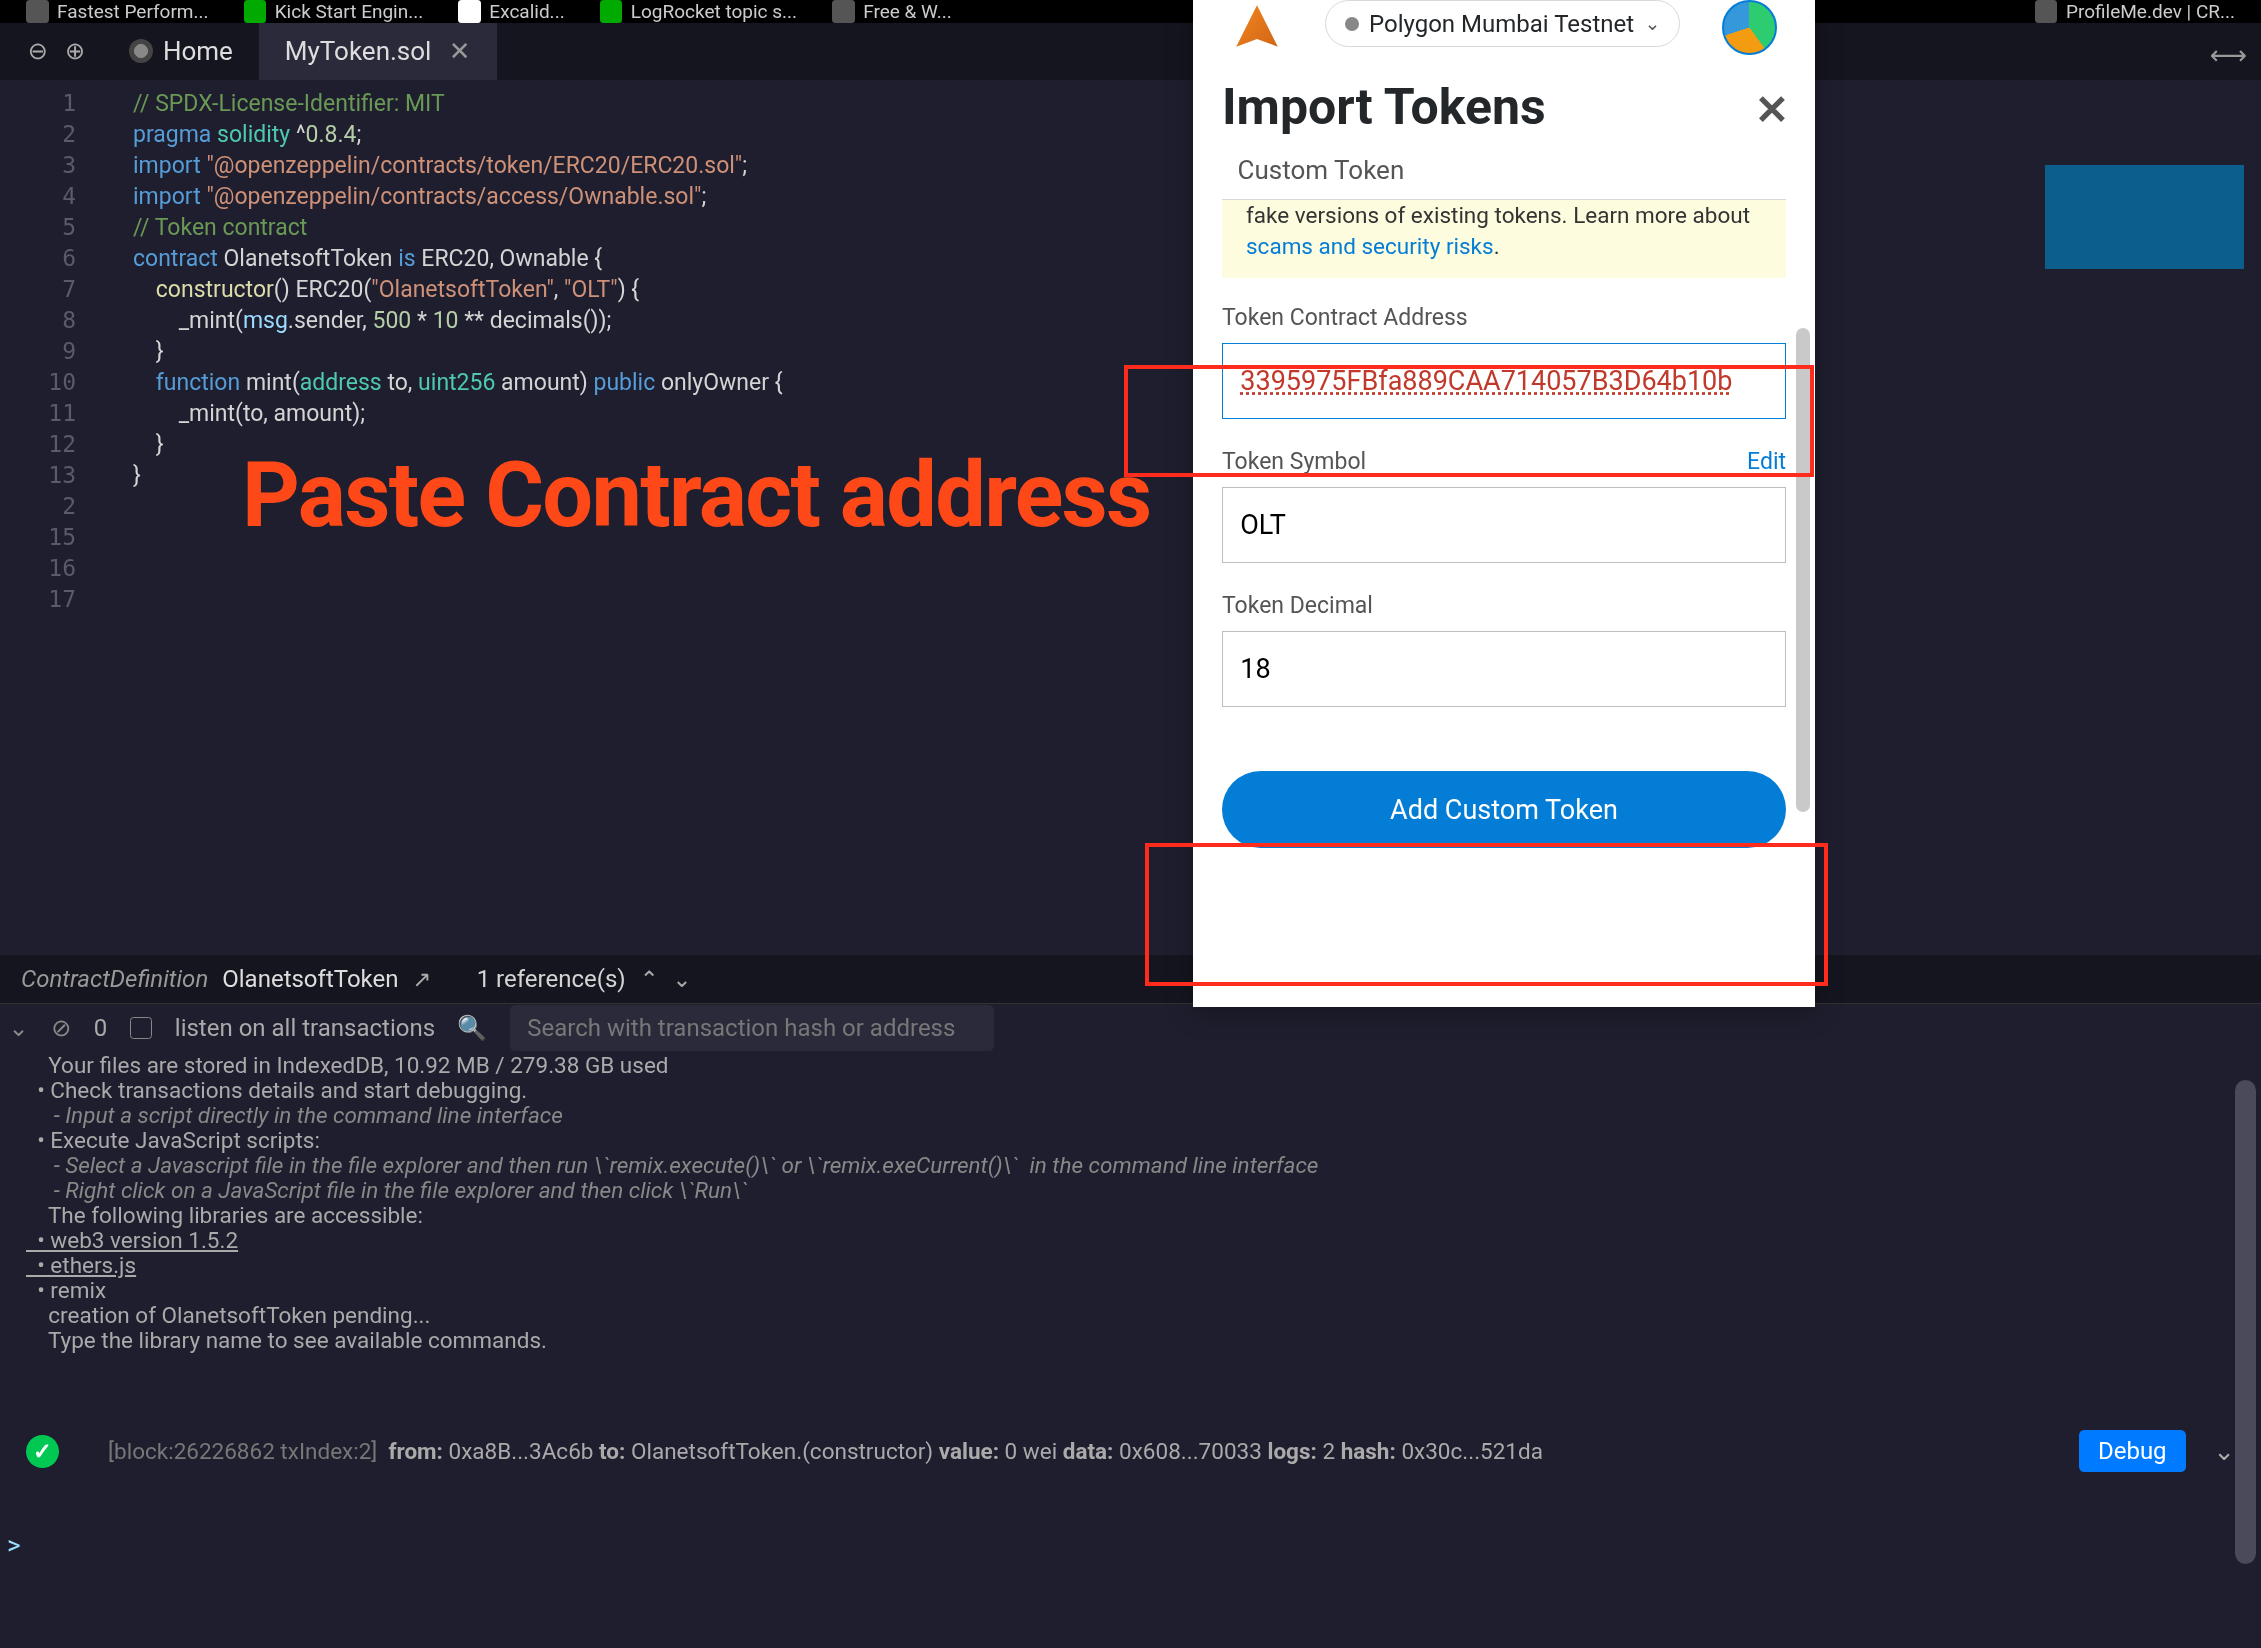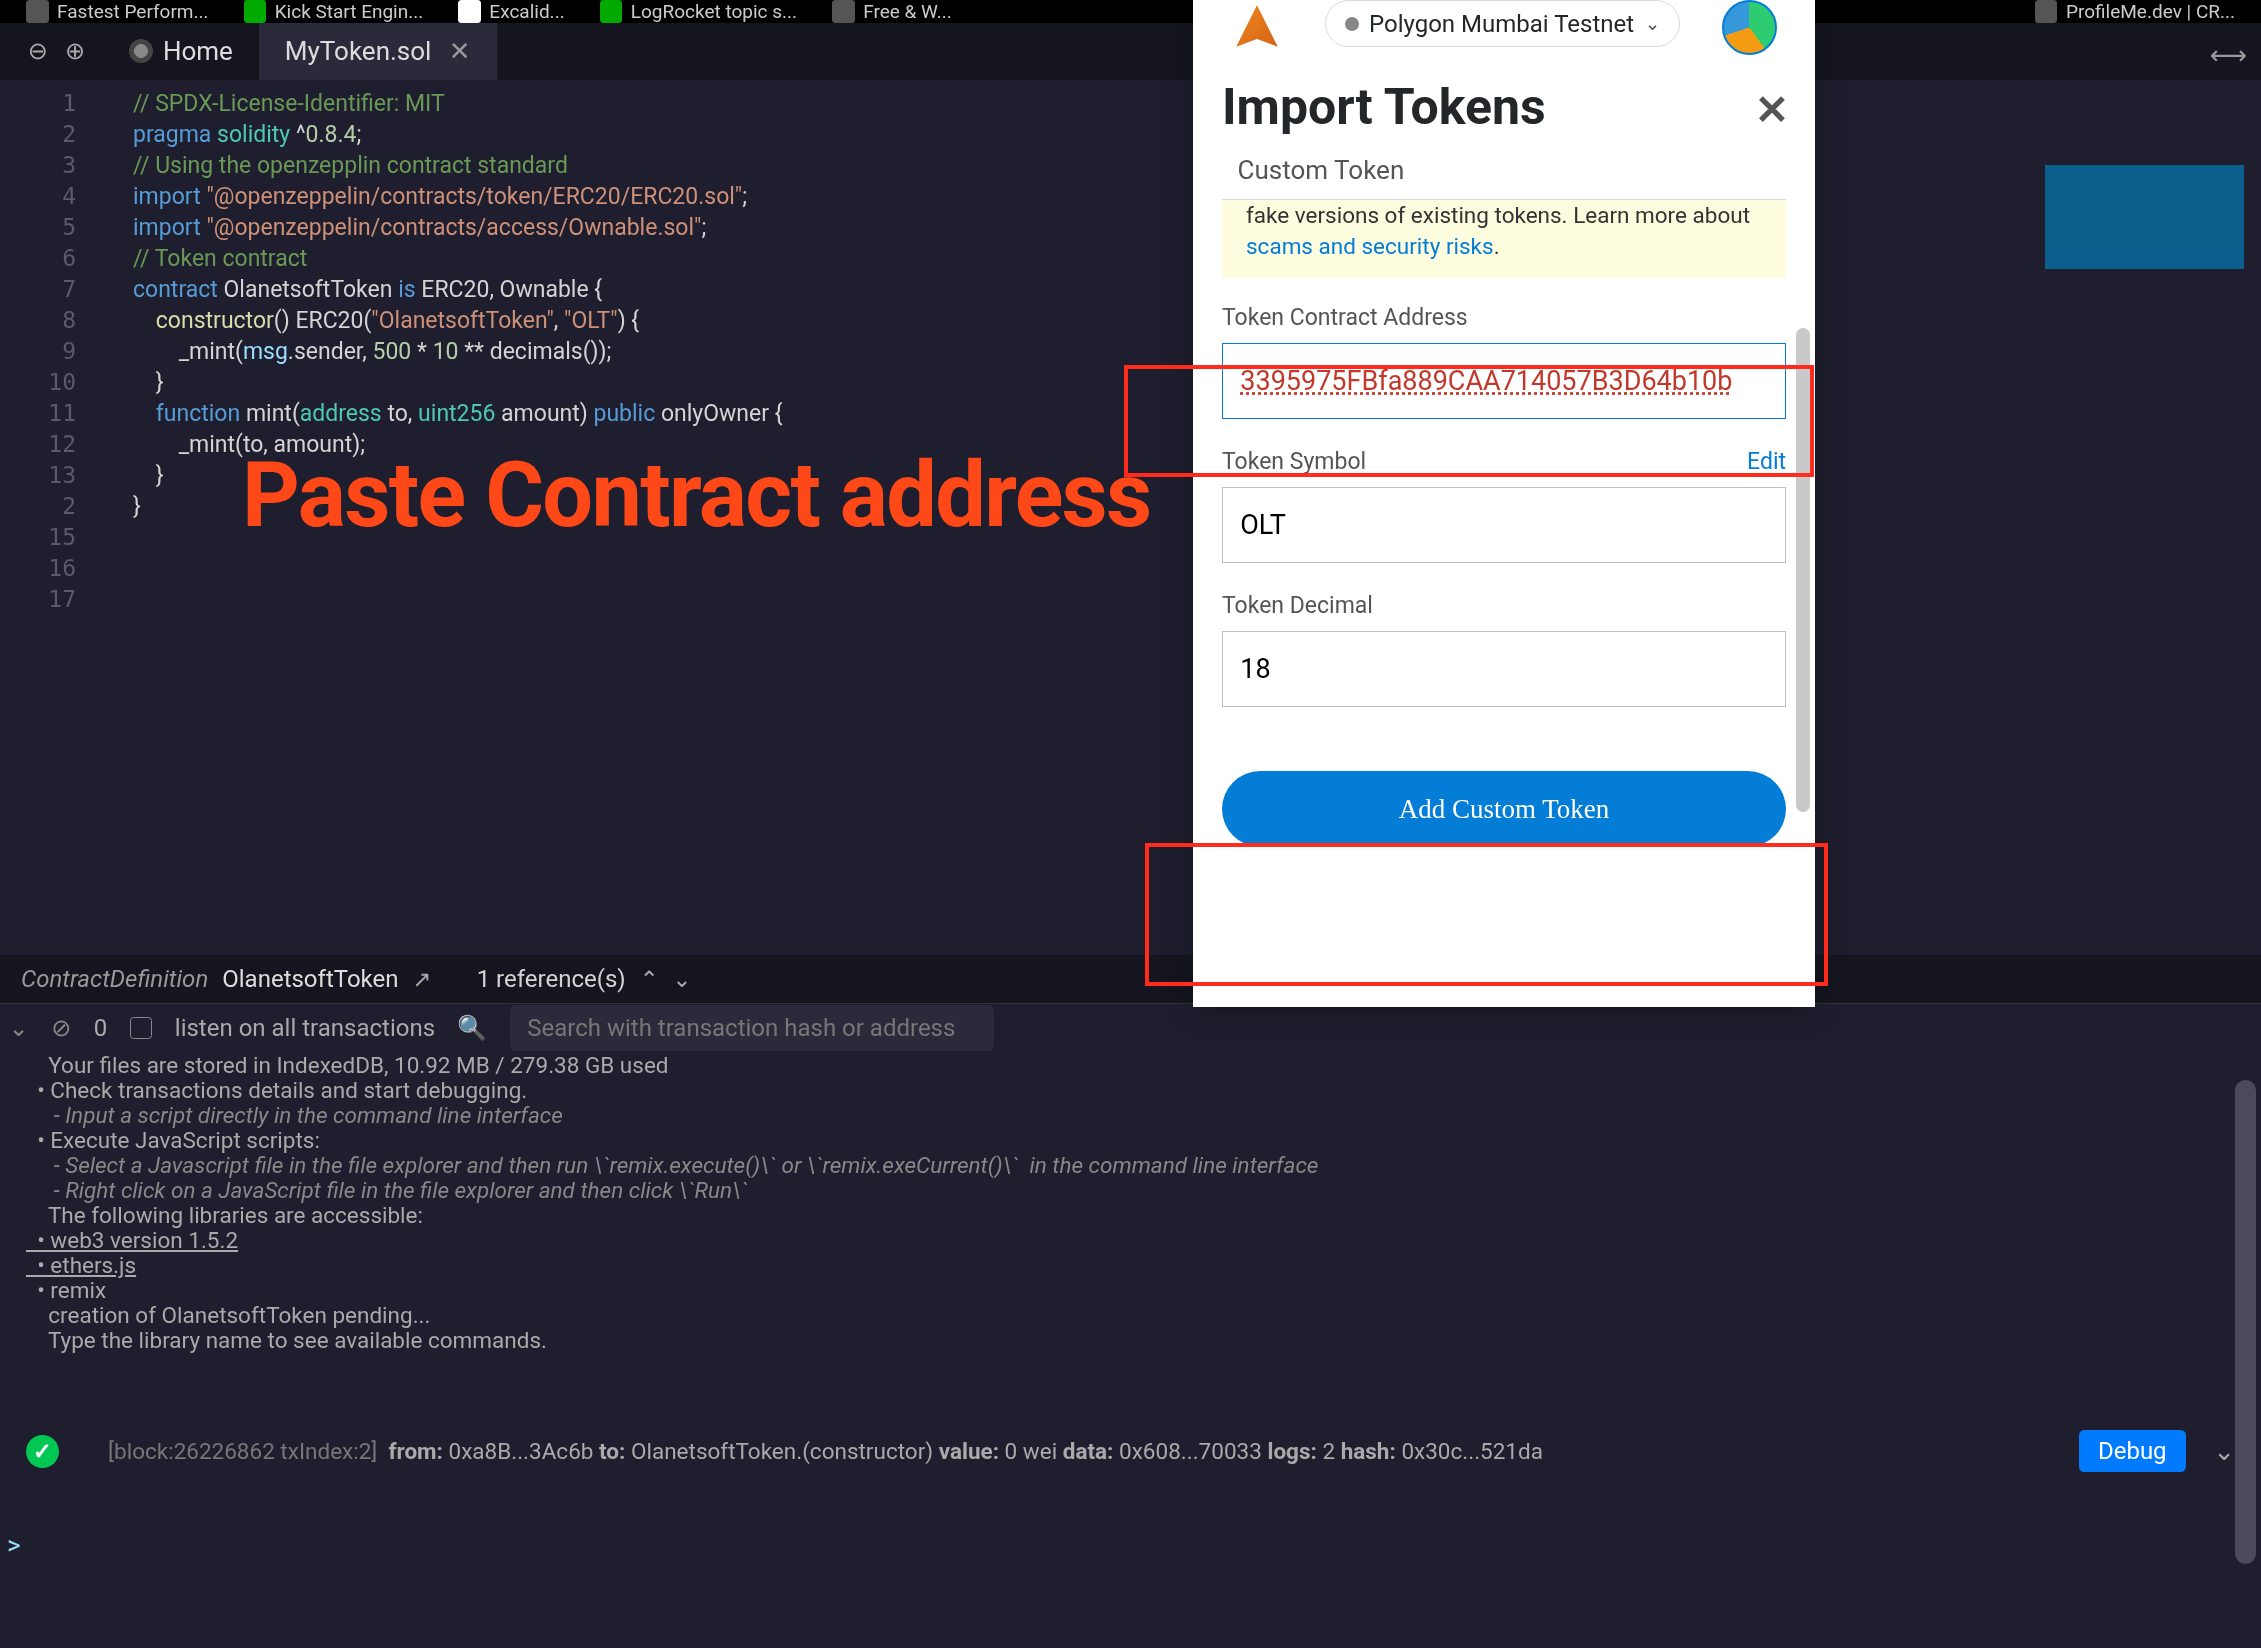--- a/index.html
+++ b/index.html
@@ -401,21 +401,20 @@
 .mm-button {
   width: 100%;
   padding: 22.5px;
   background: #037dd6;
   color: #fff;
   border-radius: 43px;
   font-size: 27px;
   text-align: center;
   border: none;
   margin-top: 35px;
-  font-family: Liberation Serif, serif;
 }
 </style>
 </head>
 <body>
 
 <div class="bookmarks-bar">
   <div class="bookmark-item">
     <span class="bookmark-icon"></span>
     <span>Fastest Perform...</span>
   </div>
@@ -476,21 +475,20 @@
       <div class="line-num">2</div>
       <div class="line-num">15</div>
       <div class="line-num">16</div>
       <div class="line-num">17</div>
     </div>
   <div class="code-area" id="code-area">
     <div class="current-line"></div>
   <div class="code-line"><span class="tok-comment">// SPDX-License-Identifier: MIT</span></div>
       <div class="code-line"><span class="tok-keyword">pragma</span><span class="tok-punct"> </span><span class="tok-type">solidity</span><span class="tok-punct"> ^</span><span class="tok-number">0.8.4</span><span class="tok-punct">;</span></div>
       <div class="code-line"></div>
-      <div class="code-line"><span class="tok-comment">// Using the openzepplin contract standard</span></div>
       <div class="code-line"><span class="tok-keyword">import</span><span class="tok-punct"> </span><span class="tok-string">"@openzeppelin/contracts/token/ERC20/ERC20.sol"</span><span class="tok-punct">;</span></div>
       <div class="code-line"><span class="tok-keyword">import</span><span class="tok-punct"> </span><span class="tok-string">"@openzeppelin/contracts/access/Ownable.sol"</span><span class="tok-punct">;</span></div>
       <div class="code-line"></div>
       <div class="code-line"><span class="tok-comment">// Token contract</span></div>
       <div class="code-line"><span class="tok-keyword">contract</span><span class="tok-punct"> OlanetsoftToken </span><span class="tok-keyword">is</span><span class="tok-punct"> ERC20, Ownable {</span></div>
       <div class="code-line"><span class="tok-punct">    </span><span class="tok-func">constructor</span><span class="tok-punct">() ERC20(</span><span class="tok-string">"OlanetsoftToken"</span><span class="tok-punct">, </span><span class="tok-string">"OLT"</span><span class="tok-punct">) {</span></div>
       <div class="code-line"><span class="tok-punct">        _mint(</span><span class="tok-var">msg</span><span class="tok-punct">.sender, </span><span class="tok-number">500</span><span class="tok-punct"> * </span><span class="tok-number">10</span><span class="tok-punct"> ** decimals());</span></div>
       <div class="code-line"><span class="tok-punct">    }</span></div>
       <div class="code-line"></div>
       <div class="code-line"><span class="tok-punct">    </span><span class="tok-keyword">function</span><span class="tok-punct"> mint(</span><span class="tok-type">address</span><span class="tok-punct"> to, </span><span class="tok-type">uint256</span><span class="tok-punct"> amount) </span><span class="tok-keyword">public</span><span class="tok-punct"> onlyOwner {</span></div>

